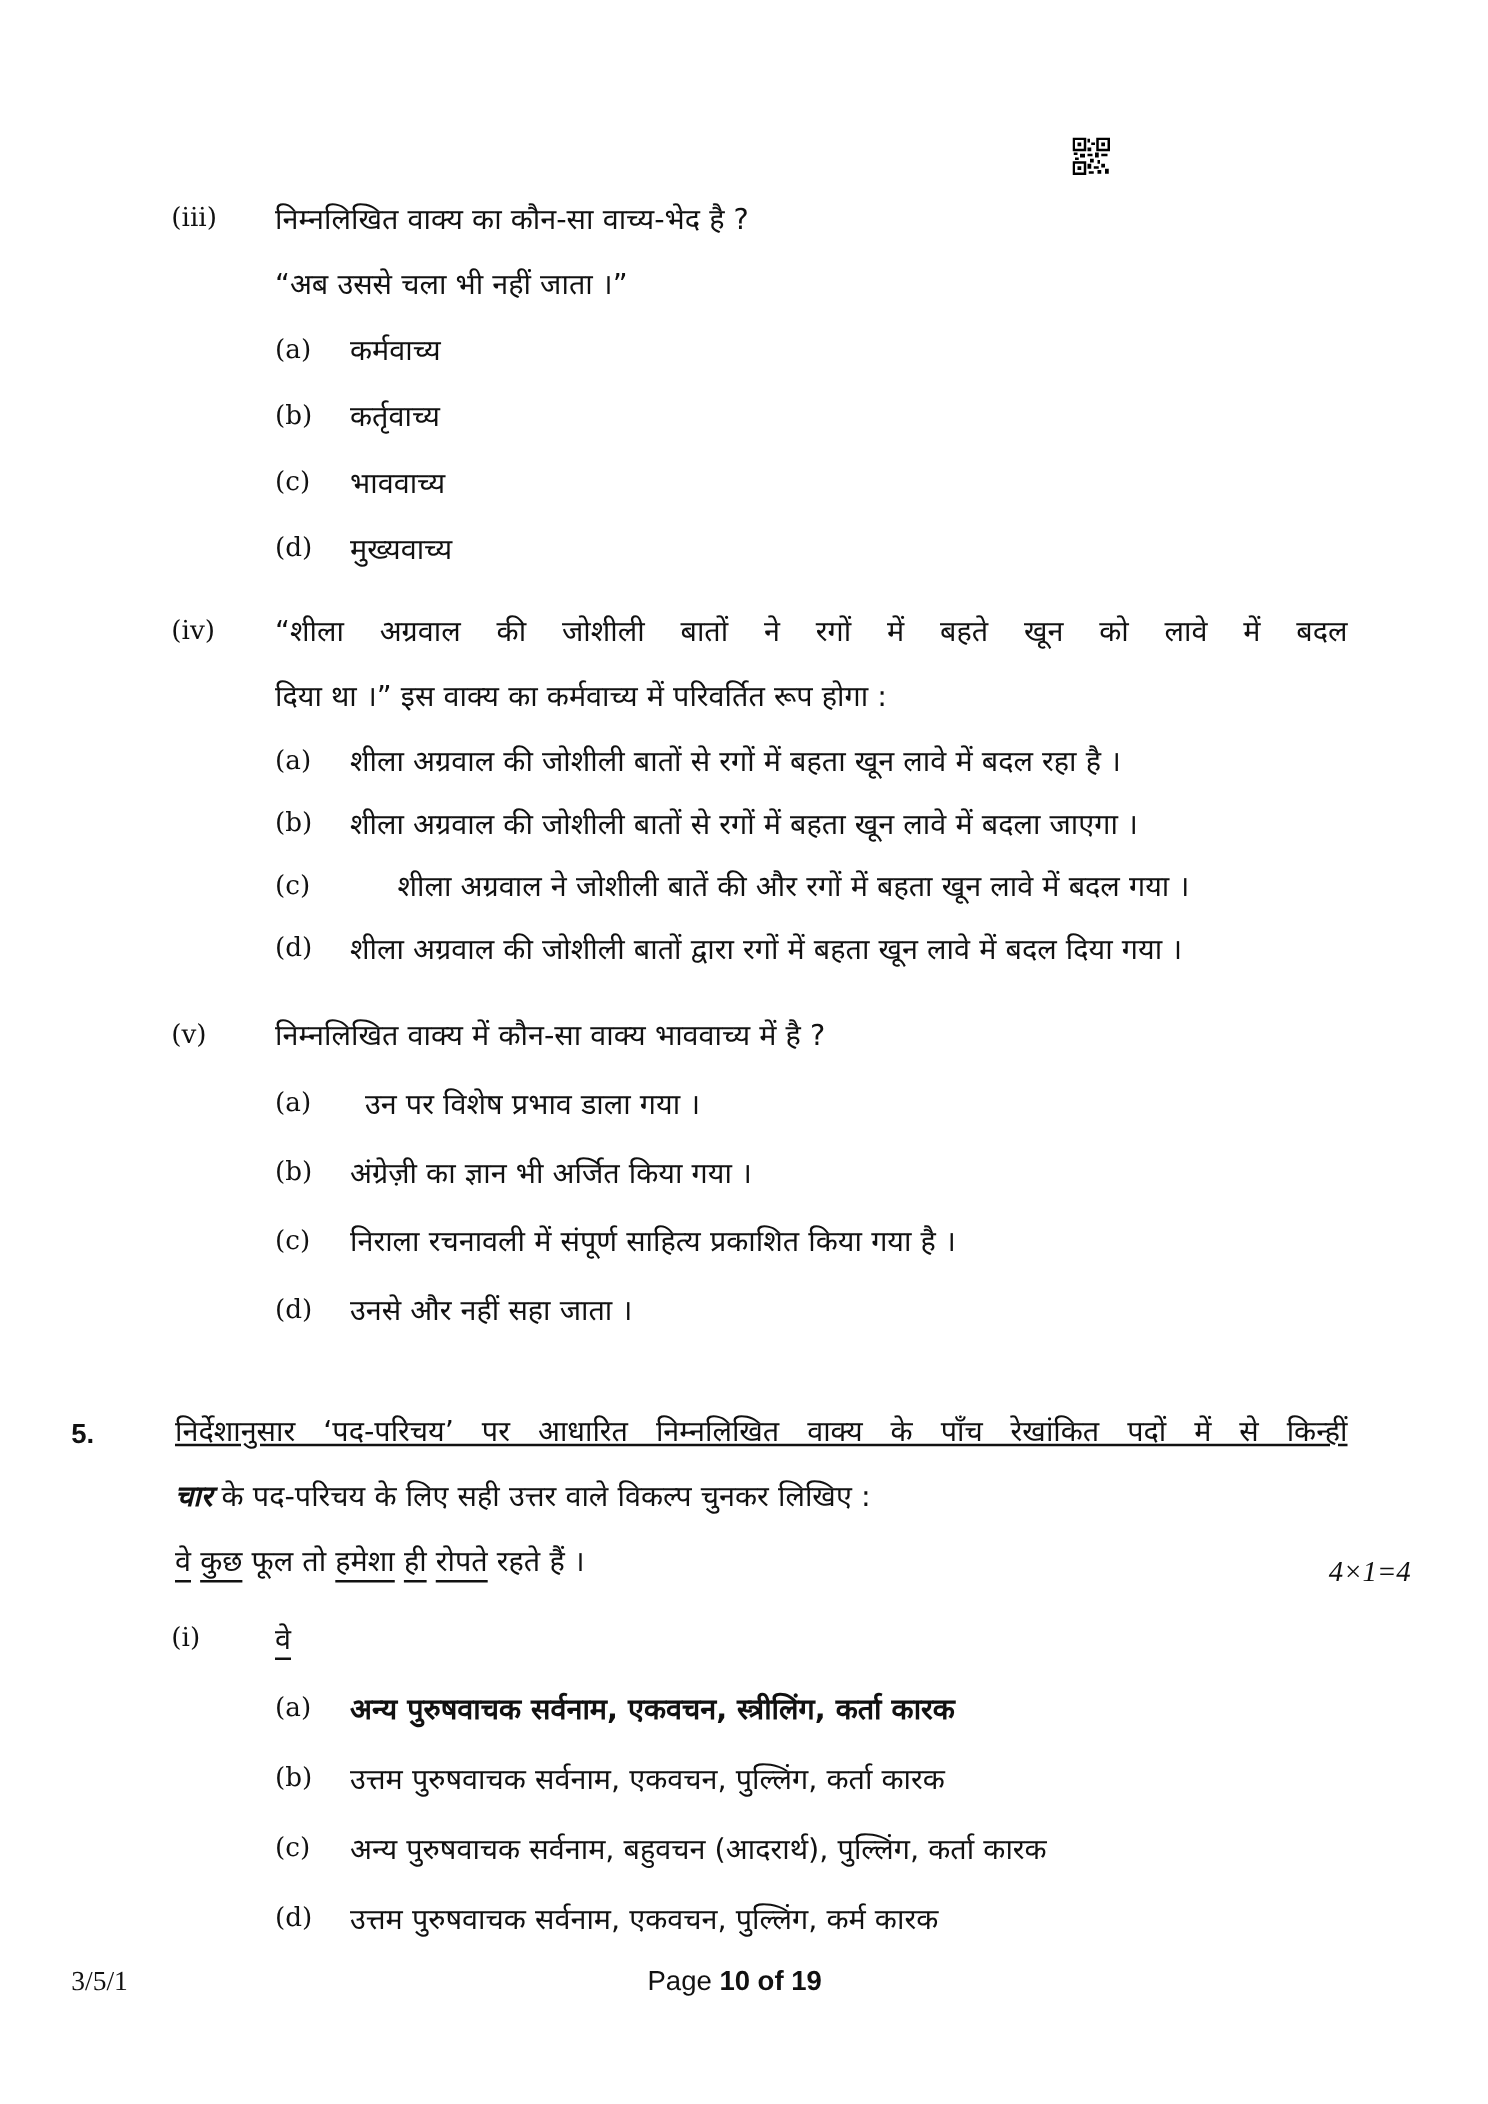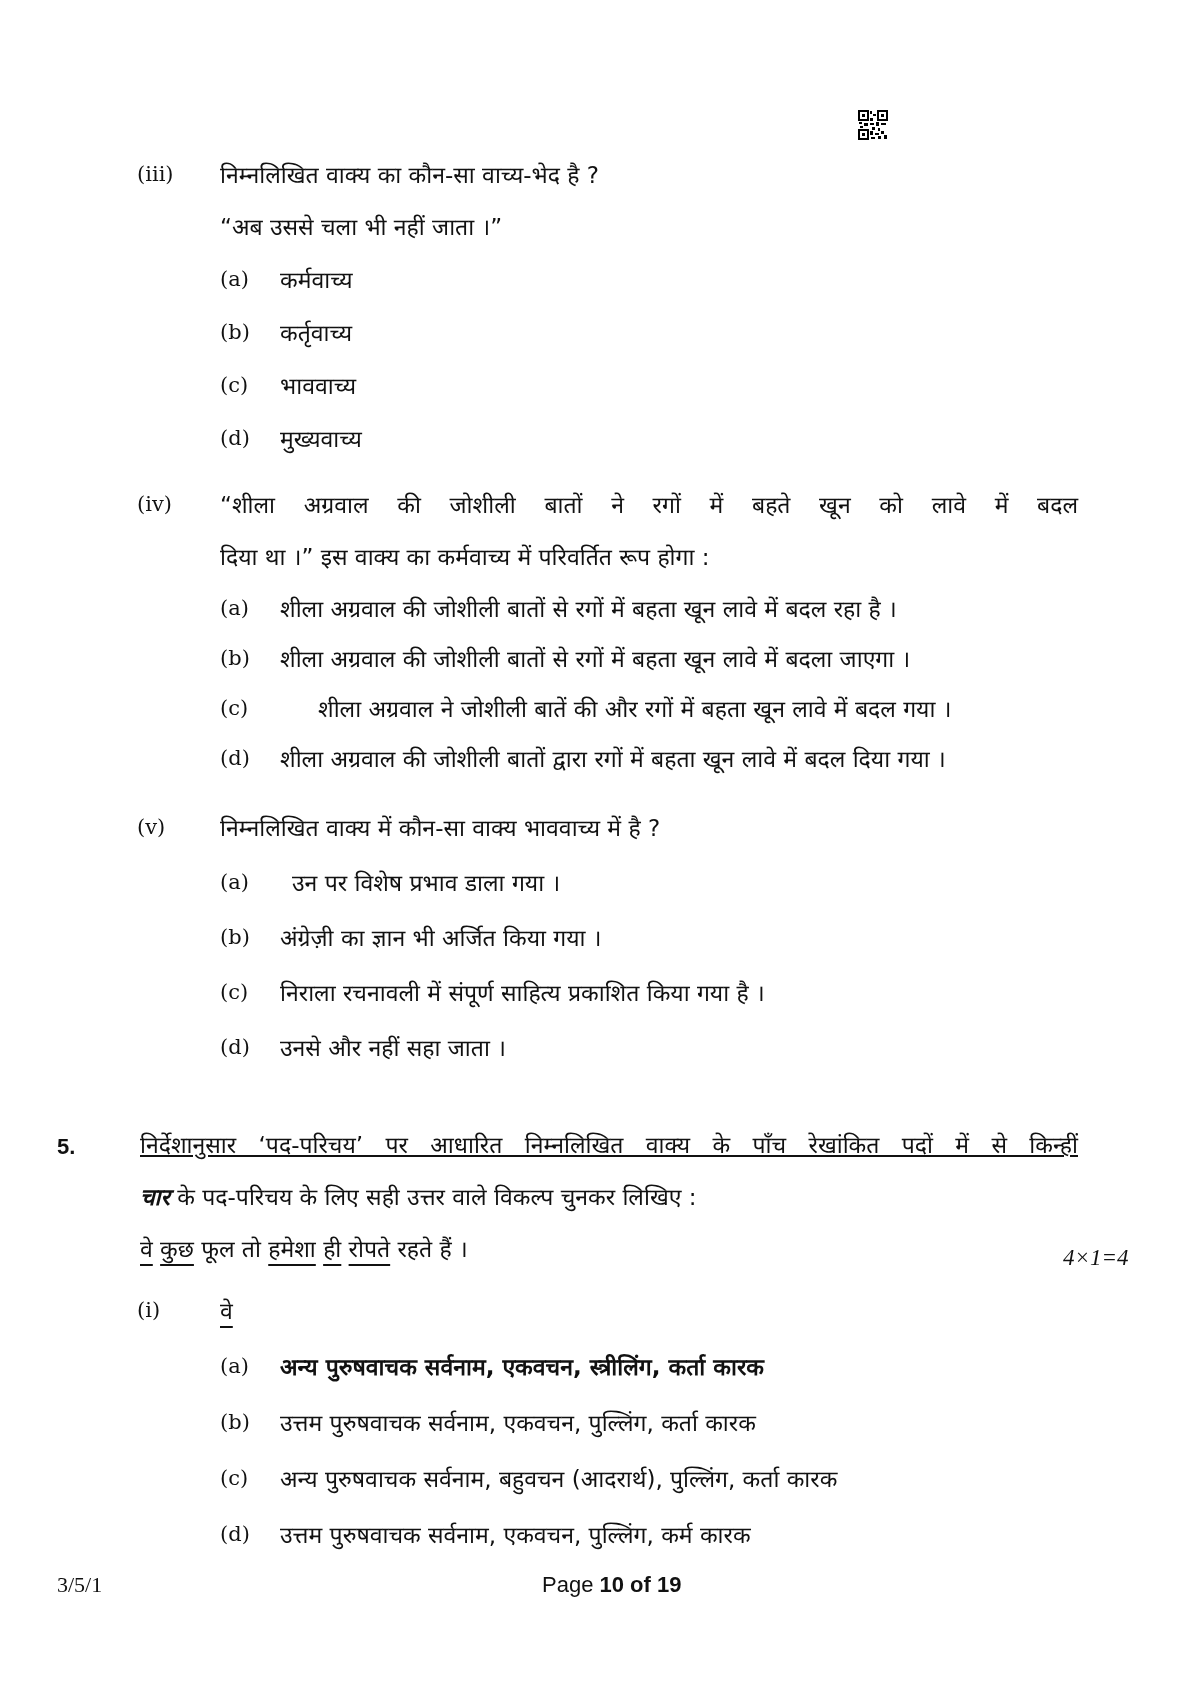--- a/index.html
+++ b/index.html
@@ -103,15 +103,15 @@
 <div class="abs opt-label" style="left:220px; top:1354px;">(a)</div>
 <div class="abs opt-text" style="left:280px; top:1350px;font-weight:bold;">अन्य पुरुषवाचक सर्वनाम, एकवचन, स्त्रीलिंग, कर्ता कारक</div>
 <div class="abs opt-label" style="left:220px; top:1410px;">(b)</div>
 <div class="abs opt-text" style="left:280px; top:1406px;">उत्तम पुरुषवाचक सर्वनाम, एकवचन, पुल्लिंग, कर्ता कारक</div>
 <div class="abs opt-label" style="left:220px; top:1466px;">(c)</div>
 <div class="abs opt-text" style="left:280px; top:1462px;">अन्य पुरुषवाचक सर्वनाम, बहुवचन (आदरार्थ), पुल्लिंग, कर्ता कारक</div>
 <div class="abs opt-label" style="left:220px; top:1522px;">(d)</div>
 <div class="abs opt-text" style="left:280px; top:1518px;">उत्तम पुरुषवाचक सर्वनाम, एकवचन, पुल्लिंग, कर्म कारक</div>
 
 <div class="abs footer" style="left:57px; top:1572px;font-family:Liberation Serif, serif;">3/5/1</div>
-<div class="abs footer" style="left:518px; top:1572px;margin-left:24px;">
+<div class="abs footer" style="left:518px; top:1572px;">
   <span>Page </span><b>10</b><b> of </b><b>19</b>
 </div>
 
 </body></html>

